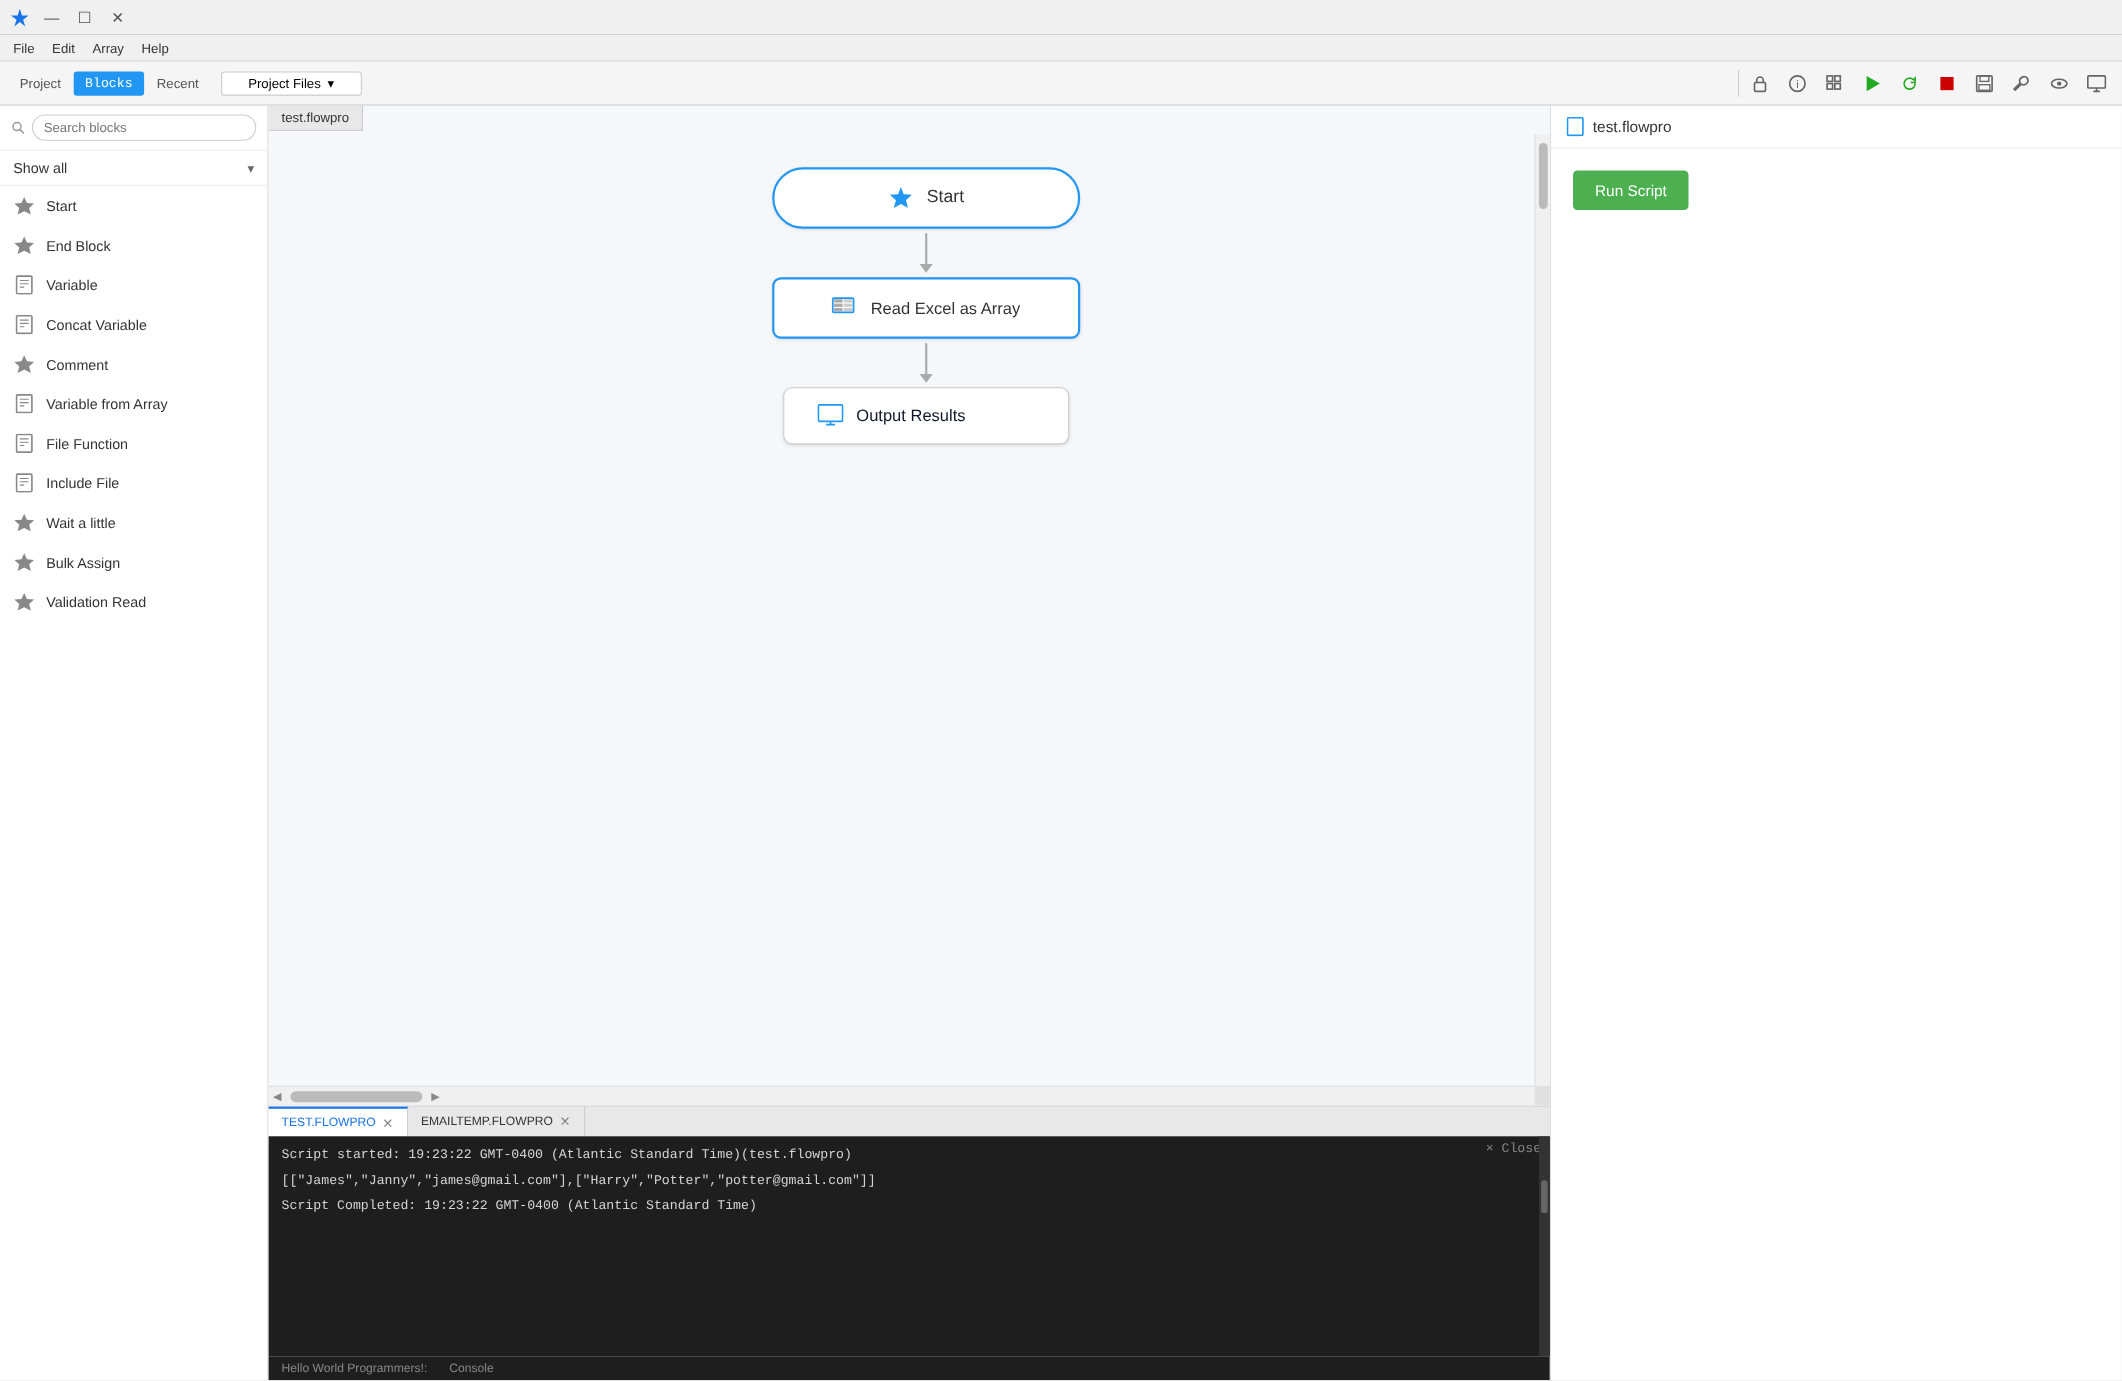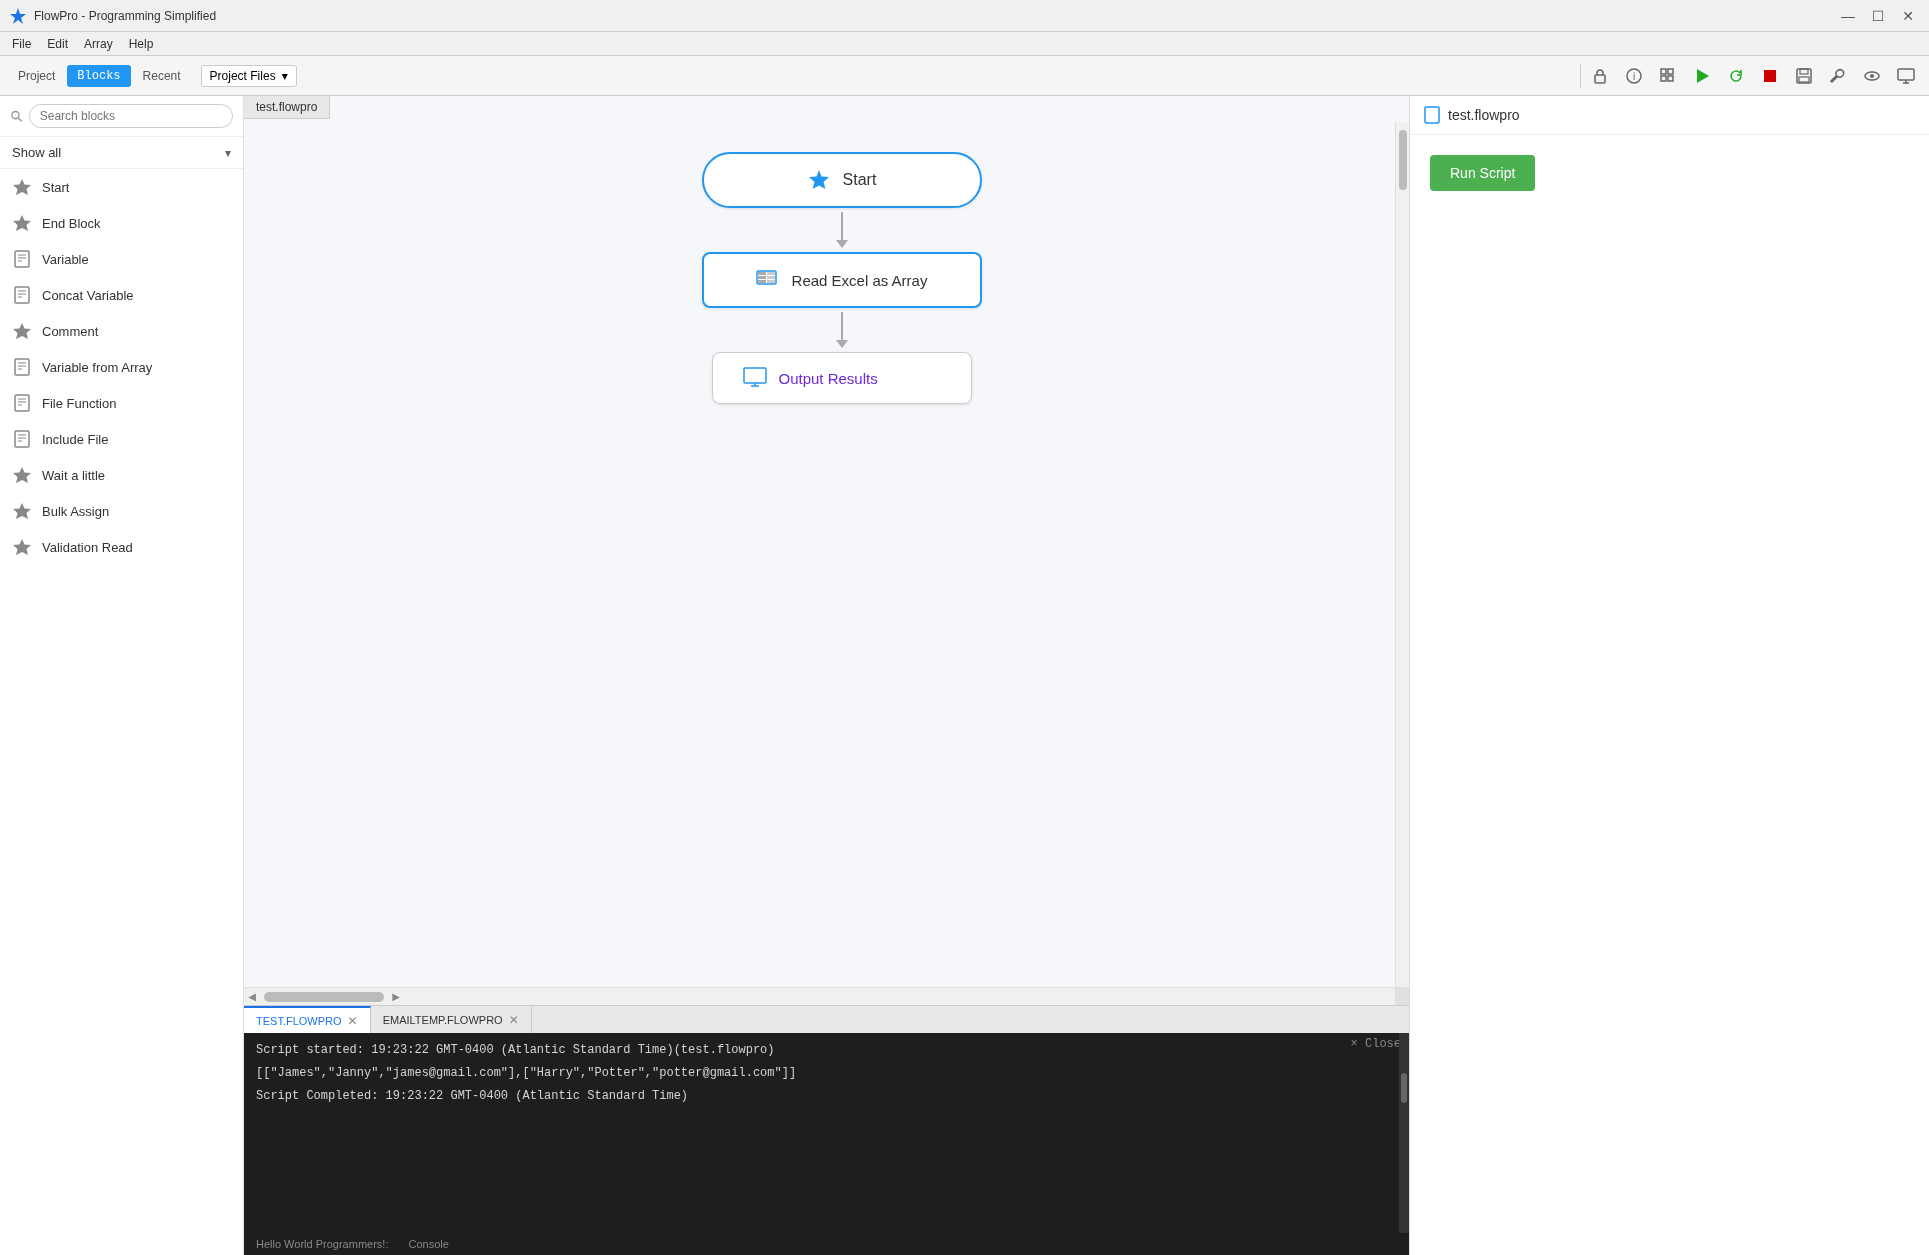--- a/index.html
+++ b/index.html
@@ -14,21 +14,21 @@
 
     
     .menu-bar { display: flex; align-items: center; background: #f0f0f0; height: 24px; padding: 0 4px; border-bottom: 1px solid #ccc; flex-shrink: 0; }
     .menu-item { padding: 2px 8px; font-size: 12px; cursor: pointer; color: #333; }
 
     
     .toolbar { display: flex; align-items: center; background: #f5f5f5; height: 40px; padding: 0 8px; border-bottom: 1px solid #ccc; flex-shrink: 0; gap: 2px; }
     .nav-tabs { display: flex; gap: 2px; margin-right: 8px; }
     .nav-tab { padding: 4px 10px; font-size: 12px; cursor: pointer; border-radius: 3px; color: #555; }
     .nav-tab.active { background: #2196f3; color: white; border-radius: 3px; font-family: Liberation Mono, monospace; }
-    .project-files-dropdown { display: flex; align-items: center; border: 1px solid #ccc; border-radius: 3px; padding: 3px 8px; background: white; font-size: 12px; cursor: pointer; gap: 6px; margin-right: 8px; }
+    .project-files-dropdown { display: flex; align-items: center; border: 1px solid #ccc; border-radius: 3px; padding: 3px 24px; background: white; font-size: 12px; cursor: pointer; gap: 6px; margin-right: 8px; }
     .toolbar-spacer { flex: 1; }
     .toolbar-icons { display: flex; align-items: center; gap: 4px; }
     .toolbar-icon-btn { width: 30px; height: 28px; display: flex; align-items: center; justify-content: center; cursor: pointer; border-radius: 3px; font-size: 16px; color: #555; background: none; border: none; }
     .toolbar-icon-btn.play { color: #22aa22; font-size: 18px; }
     .toolbar-icon-btn.stop { color: #cc0000; font-size: 18px; }
     .toolbar-divider { width: 1px; height: 24px; background: #ccc; margin: 0 2px; }
 
     
     .main-area { display: flex; flex: 1; overflow: hidden; }
 
@@ -78,21 +78,20 @@
     
     .status-bar { background: #1e1e1e; color: #888; font-size: 11px; padding: 2px 12px; display: flex; align-items: center; gap: 20px; height: 22px; flex-shrink: 0; }
   </style>
 </head>
 <body>
 
 <div class="title-bar">
   <svg class="title-bar-logo" viewBox="0 0 20 20">
     <polygon points="10,2 12,8 18,8 13,12 15,18 10,14 5,18 7,12 2,8 8,8" fill="#1a73e8" stroke="none"></polygon>
   </svg>
-  <span class="title-bar-title">FlowPro - Programming Simplified</span>
   <div class="title-bar-controls">
     <button class="title-bar-btn">—</button>
     <button class="title-bar-btn">☐</button>
     <button class="title-bar-btn close">✕</button>
   </div>
 </div>
 
 <div class="menu-bar">
   <span class="menu-item">File</span>
   <span class="menu-item">Edit</span>
@@ -351,21 +350,21 @@
               <rect x="1" y="3" width="19" height="13" rx="1" fill="none" stroke="#2196f3" stroke-width="1.5"></rect>
             </svg>
             <span>Read Excel as Array</span>
           </div>
 
           <div style="display:flex; flex-direction:column; align-items:center; height:44px; justify-content:center;">
             <div style="width:2px; height:28px; background:#aaa;"></div>
             <div style="width:0; height:0; border-left:6px solid transparent; border-right:6px solid transparent; border-top:8px solid #aaa;"></div>
           </div>
 
-          <div class="output-node" style="border:1px solid #ccc; border-radius:8px; padding:14px 30px; background:white; display:flex; gap:12px; font-size:15px; color:#6d28d9; min-width:260px; justify-content:flex-start; box-shadow:0 1px 3px rgba(0,0,0,0.1);">
+          <div class="output-node" style="border:1px solid #ccc; border-radius:8px; padding:14px 30px; background:white; display:flex; gap:12px; font-size:15px; color:#0f172a; min-width:260px; justify-content:flex-start; box-shadow:0 1px 3px rgba(0,0,0,0.1);">
             <svg width="24" height="22" viewBox="0 0 24 22">
               <rect x="1" y="1" width="22" height="15" rx="1" fill="none" stroke="#2196f3" stroke-width="1.5"></rect>
               <line x1="8" y1="19" x2="16" y2="19" stroke="#2196f3" stroke-width="1.5"></line>
               <line x1="12" y1="16" x2="12" y2="19" stroke="#2196f3" stroke-width="1.5"></line>
             </svg>
             <span>Output Results</span>
           </div>
 
         </div>
       </div>

